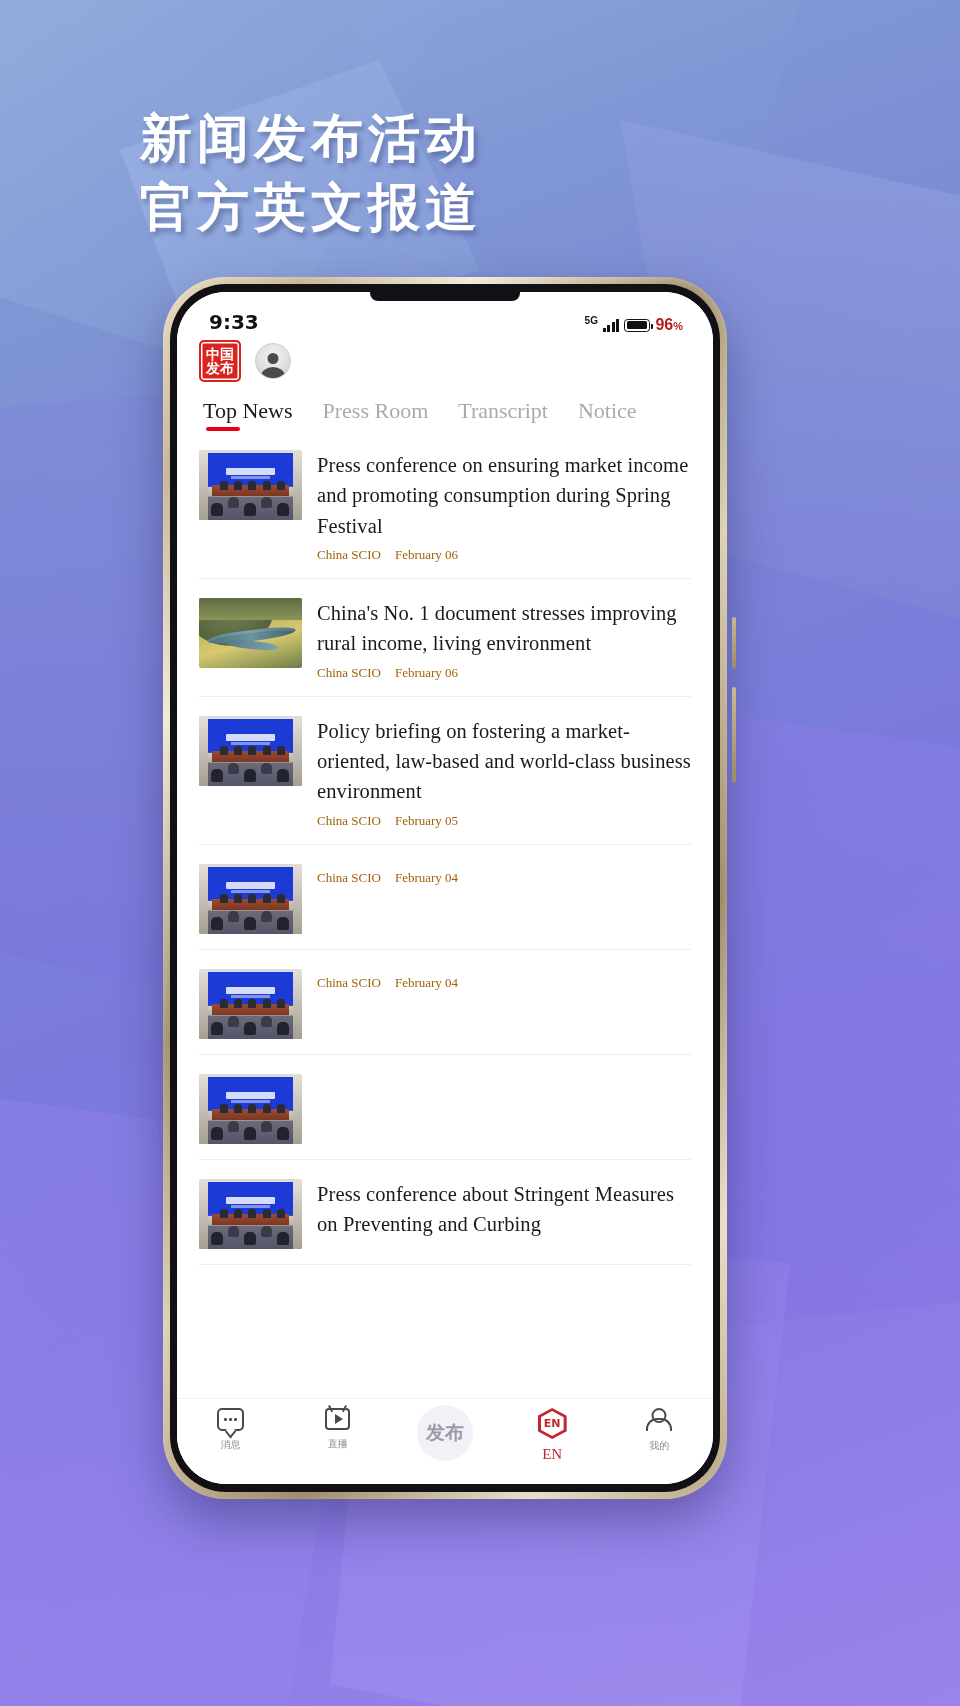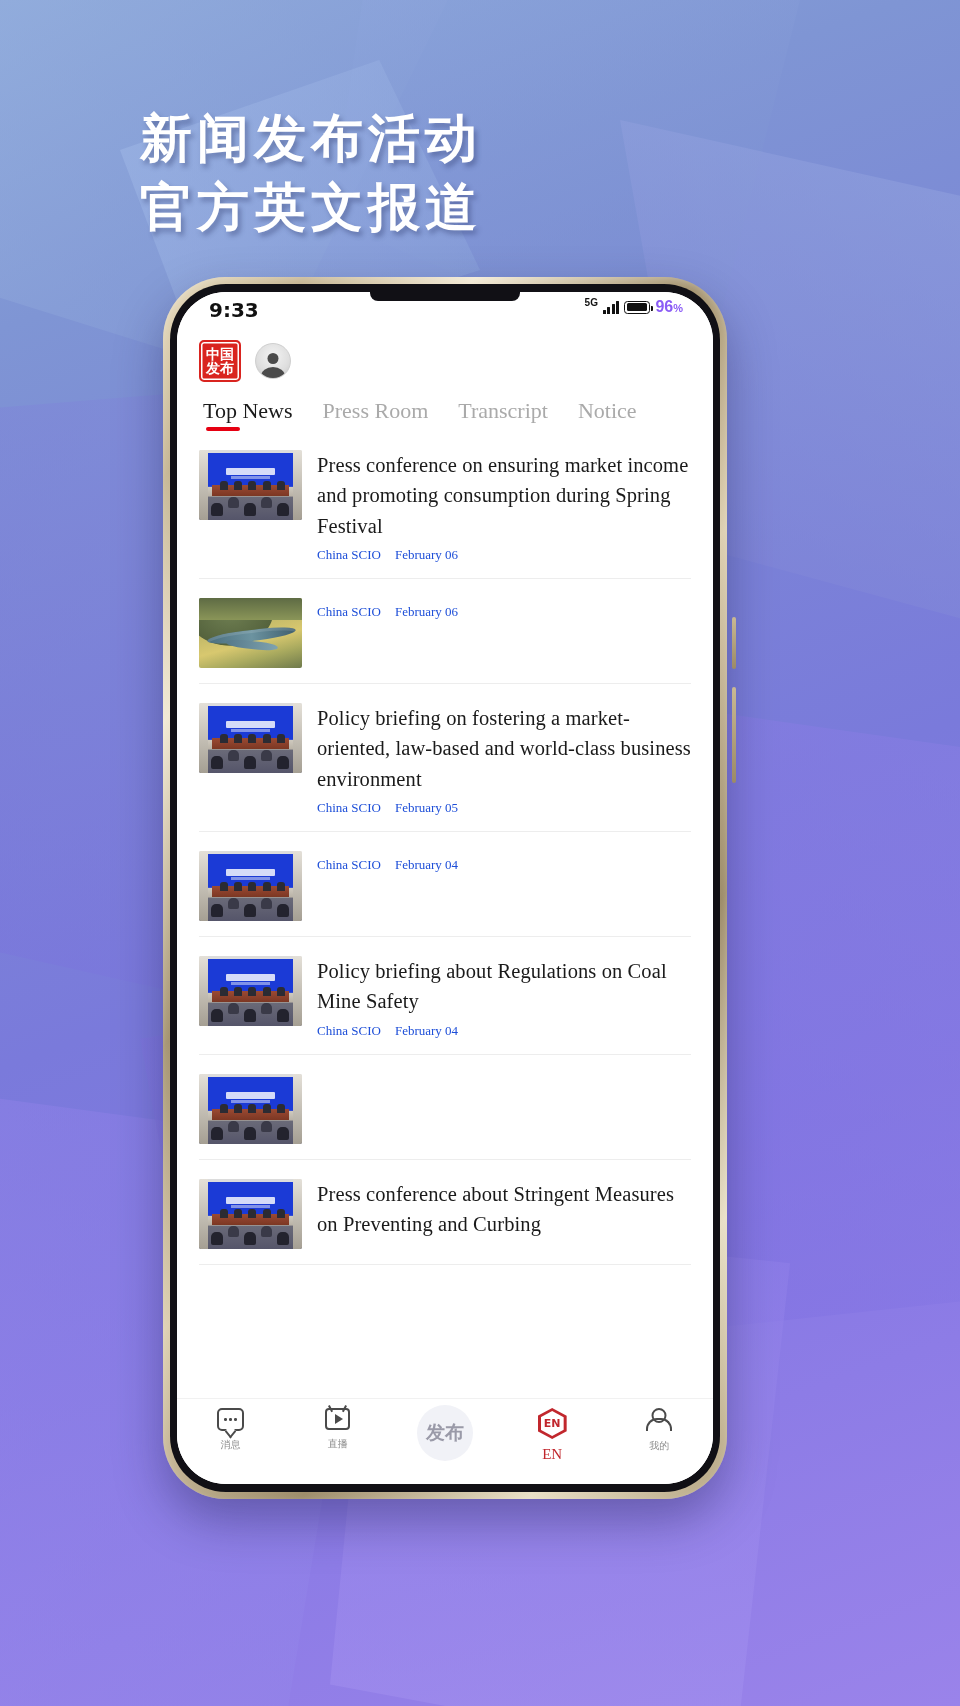--- a/index.html
+++ b/index.html
@@ -100,35 +100,35 @@
     transform: translateX(-50%);
     width: 150px; height: 9px;
     background: #111015;
     border-radius: 0 0 8px 8px;
     z-index: 30;
   }
 
   
   .statusbar {
     height: 42px; flex: 0 0 42px;
-    display: flex; align-items: flex-start; justify-content: space-between;
+    display: flex; align-items: flex-end; justify-content: space-between;
     padding: 6px 30px 0 32px;
     background: #fff;
   }
   .st-time { font-size: 20px; font-weight: 700; color: #111; font-family: "DejaVu Sans", sans-serif; }
   .st-right { display: flex; align-items: center; gap: 5px; }
   .st-5g { font-size: 10px; font-weight: 700; color:#111; position: relative; top:-5px; }
   .bars { display: flex; align-items: flex-end; gap: 1.5px; height: 14px; }
   .bars i { width: 3px; background:#111; display:block; border-radius: .5px; }
   .bars i:nth-child(1){height:4px} .bars i:nth-child(2){height:7px}
   .bars i:nth-child(3){height:10px} .bars i:nth-child(4){height:13px}
   .batt { width: 26px; height: 13px; border: 1.6px solid #111; border-radius: 3.5px; padding: 1.5px; position: relative; }
   .batt::after { content:""; position:absolute; right:-3.5px; top:4px; width:2px; height:5px; background:#111; border-radius:0 1px 1px 0; }
   .batt span { display:block; height:100%; width:96%; background:#111; border-radius:1.5px; }
-  .st-pct { font-size: 16px; font-weight: 700; color:#8b5cf6; }
+  .st-pct { font-size: 16px; font-weight: 700; color:#b91c1c; }
   .st-pct small { font-size: 11px; }
 
   
   .app-header {
     display: flex; align-items: center; gap: 14px;
     padding: 6px 22px 10px 22px;
     background: #fff;
   }
   .logo {
     width: 42px; height: 42px; flex: 0 0 42px;
@@ -221,21 +221,21 @@
   }
   .t-field .ridge { position:absolute; left:0; top:0; width:100%; height:32%; background:linear-gradient(180deg,#5e6b44,#8a9558); }
 
   .n-body { flex: 1; min-width: 0; }
   .n-title {
     font-family: "Liberation Serif", serif;
     font-size: 20.5px; line-height: 1.48;
     color: #1a1a1a; letter-spacing: .1px;
   }
   .n-meta { margin-top: 6px; display: flex; gap: 14px; }
-  .n-meta span { font-family: "Liberation Serif", serif; font-size: 13px; color: #1d4ed8; }
+  .n-meta span { font-family: "Liberation Serif", serif; font-size: 13px; color: #a16207; }
 
   
   .bottomnav {
     flex: 0 0 86px; height: 86px;
     display: flex; align-items: flex-start; justify-content: space-around;
     padding-top: 9px;
     background: #fff;
     border-top: 1px solid #f1f1f1;
     position: relative; z-index: 20;
   }
@@ -364,20 +364,21 @@
           </div>
         </div>
 
         <div class="news">
           <div class="thumb t-field">
             <div class="ridge"></div>
               <div class="river"></div>
               <div class="river2"></div>
           </div>
           <div class="n-body">
+            <div class="n-title">China's No. 1 document stresses improving rural income, living environment</div>
             <div class="n-meta">
               <span>China SCIO</span>
               <span>February 06</span>
             </div>
           </div>
         </div>
 
         <div class="news">
           <div class="thumb t-conf">
             <div class="edge-l"></div>
@@ -443,21 +444,20 @@
             <div class="seat" style="left:48%"></div>
               <div class="seat" style="left:62%"></div>
             <div class="seat" style="left:76%"></div>
             <div class="aud" style="left:12%"></div>
               <div class="aud b" style="left:28%"></div>
             <div class="aud" style="left:44%"></div>
               <div class="aud b" style="left:60%"></div>
             <div class="aud" style="left:76%"></div>
           </div>
           <div class="n-body">
-            <div class="n-title">Policy briefing about Regulations on Coal Mine Safety</div>
             <div class="n-meta">
               <span>China SCIO</span>
               <span>February 04</span>
             </div>
           </div>
         </div>
 
         <div class="news">
           <div class="thumb t-conf">
             <div class="edge-l"></div>

